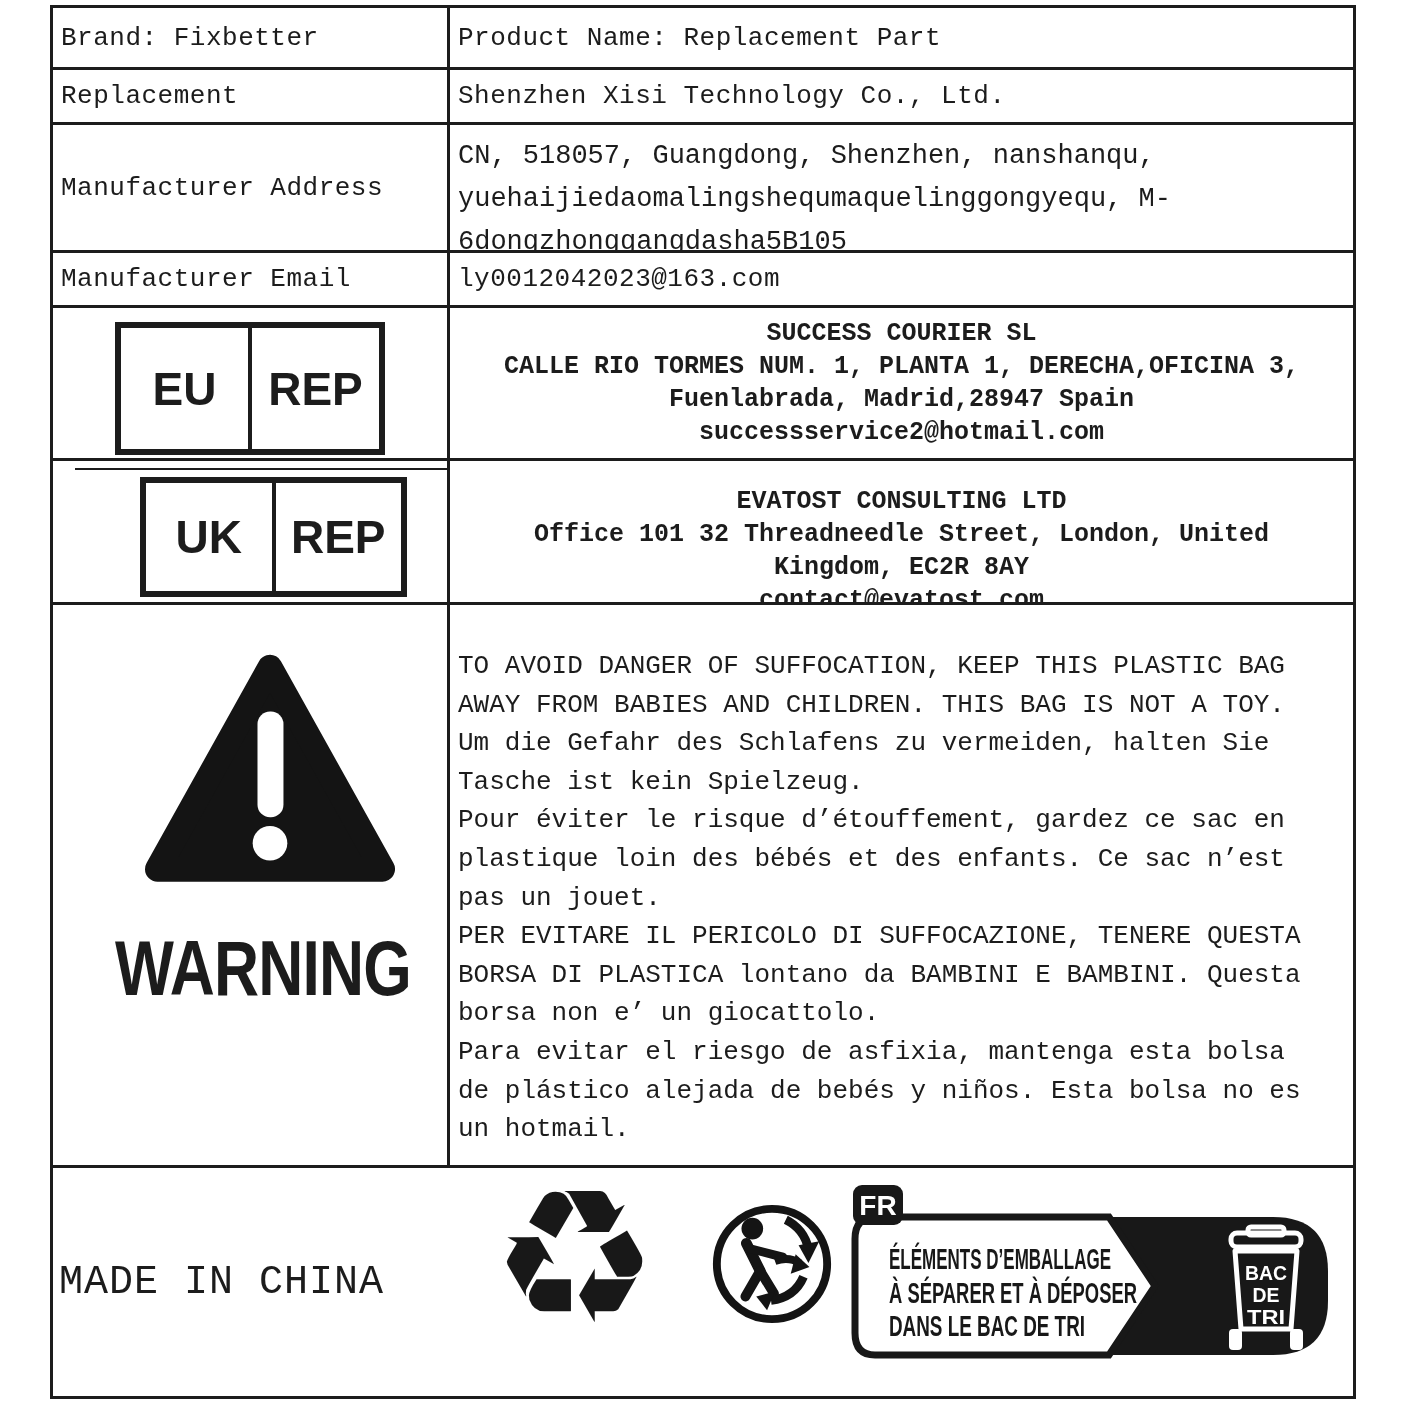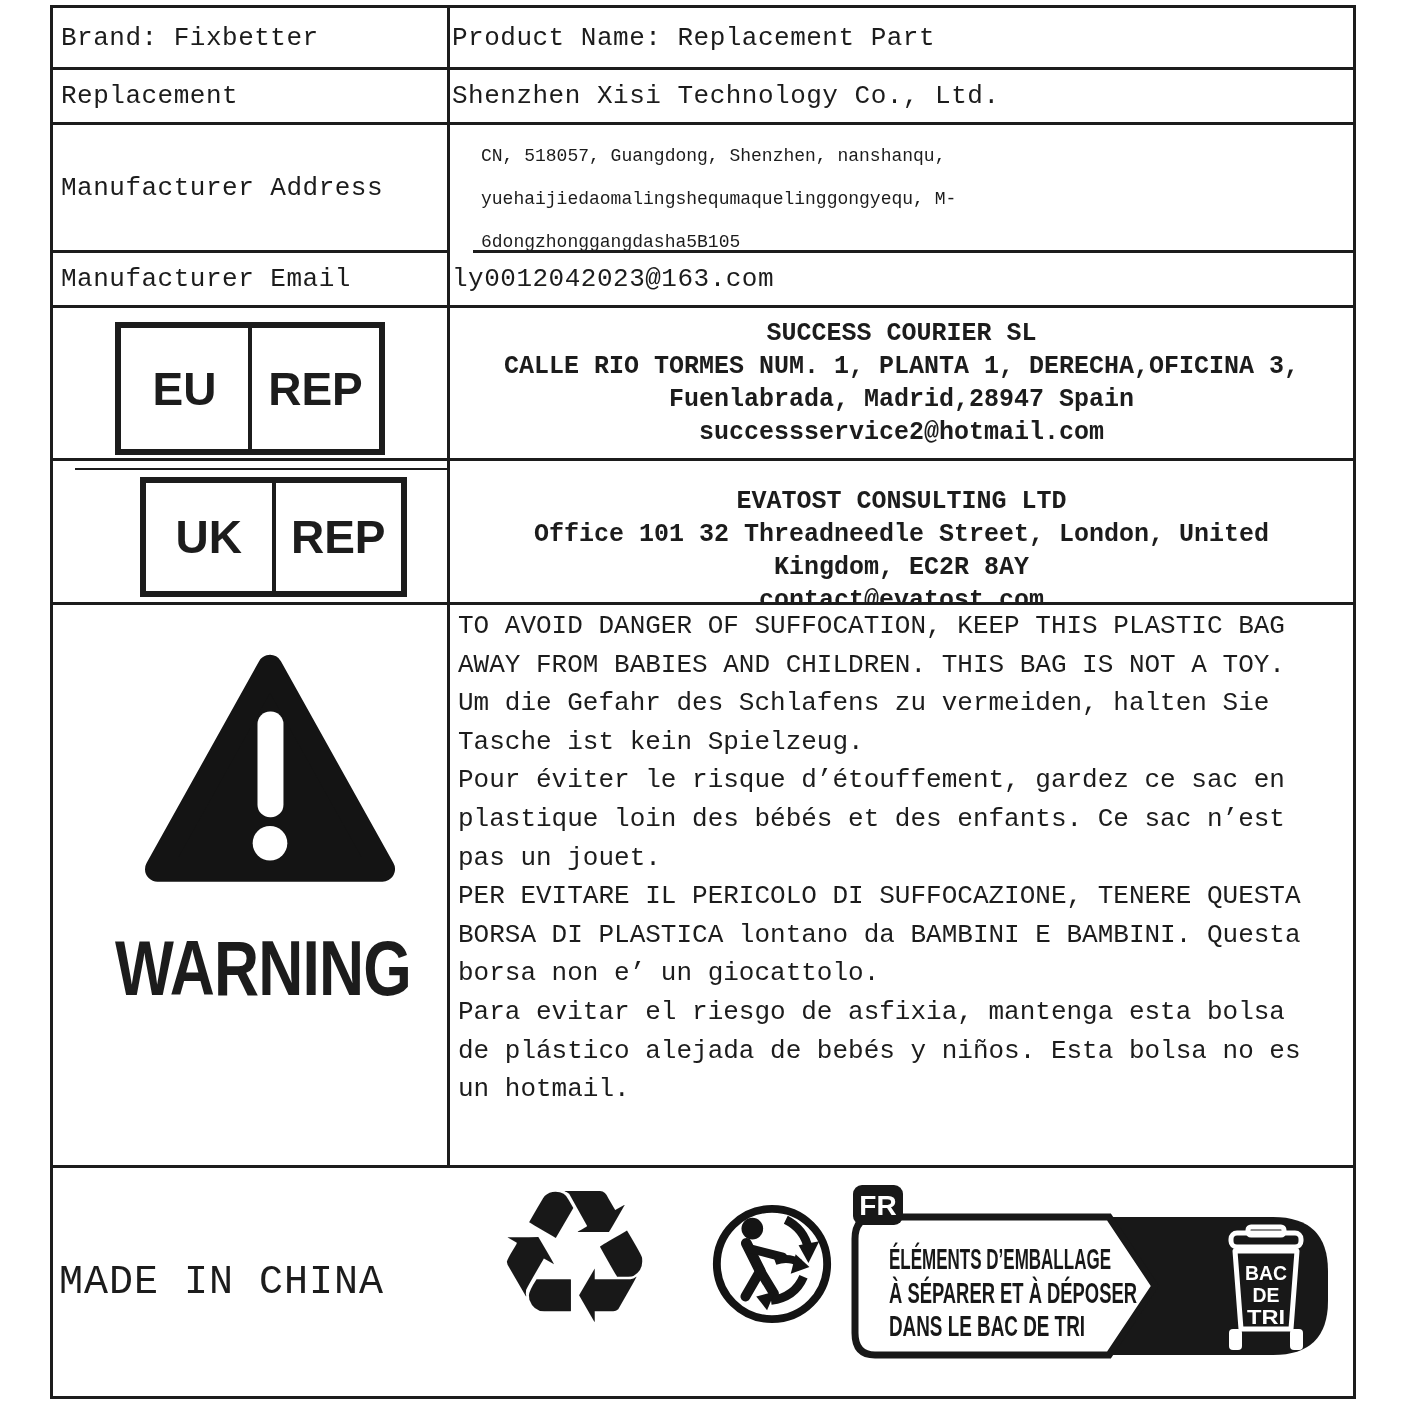--- a/index.html
+++ b/index.html
@@ -9,25 +9,25 @@
   .grid {
     position:absolute; left:50px; top:5px; width:1306px; height:1394px;
     border:3px solid #1c1c1c;
     display:grid;
     grid-template-columns:397px 1fr;
     grid-template-rows:62px 55px 128px 55px 153px 144px 563px 1fr;
   }
   .cell { border-bottom:3px solid #1c1c1c; overflow:hidden; position:relative; }
   .cell.left { border-right:3px solid #1c1c1c; }
   .lab { display:flex; align-items:center; padding-left:8px; font-size:26px; letter-spacing:0.5px; }
-  .val { display:flex; align-items:center; padding-left:2px; font-size:26px; letter-spacing:0.5px; }
-  .addr { padding:10px 20px 0 8px; font-size:18px; line-height:43px;margin-left:23px; }
+  .val { display:flex; align-items:center; padding-left:8px; font-size:26px; letter-spacing:0.5px; }
+  .addr { padding:10px 20px 0 8px; font-size:27px; line-height:43px; }
   .repLines { padding-top:9px; text-align:center; font-weight:bold; font-size:25px; line-height:33px; }
   .repLines.uk { padding-top:24px; }
-  .warnLines { padding:2px 6px 0 8px; font-size:26px; line-height:38.6px; }
+  .warnLines { padding:2px 6px 0 8px; font-size:26px; line-height:38.6px;margin-top:40px; }
 
   .rep-badge { position:absolute; display:flex; background:#fff; border:6px solid #1c1c1c; }
   .rep-badge .half {
     flex:1; display:flex; align-items:center; justify-content:center;
     font-family:"Liberation Sans","DejaVu Sans",sans-serif; font-weight:bold; font-size:46px;
   }
   .rep-badge .half.first { border-right:4px solid #1c1c1c; }
   .eu-badge { left:62px; top:14px; width:270px; height:133px; }
   .uk-badge { left:65px; top:16px; width:267px; height:120px;margin-left:22px; }
   .scan-line { position:absolute; left:22px; top:7px; width:378px; height:2px; background:#1c1c1c; }

